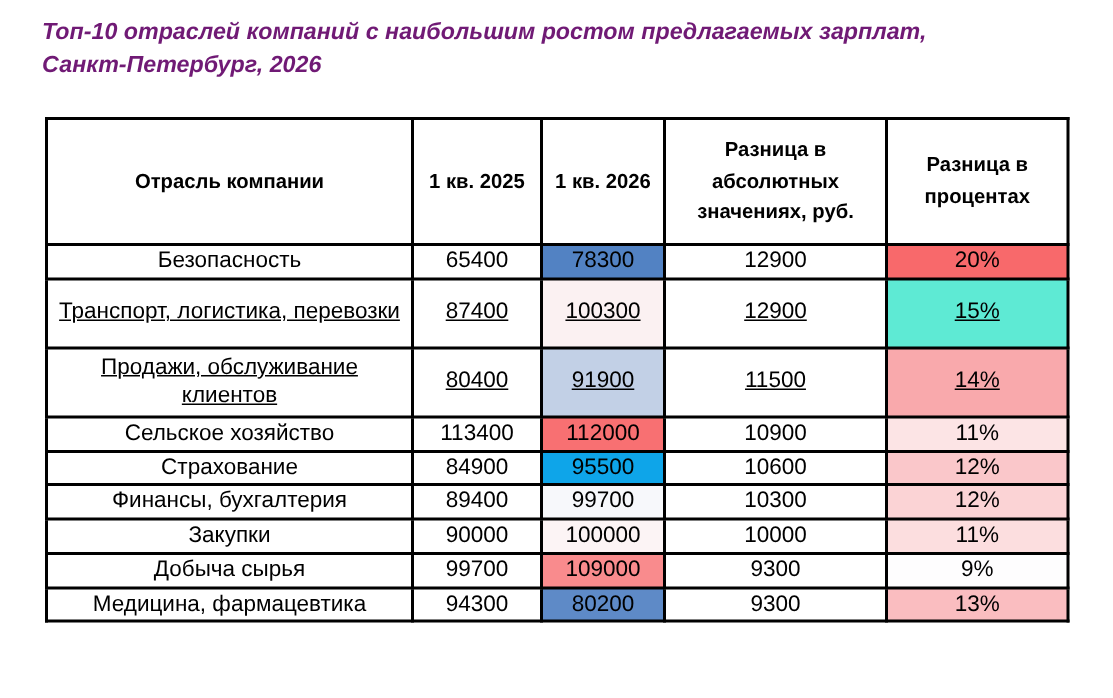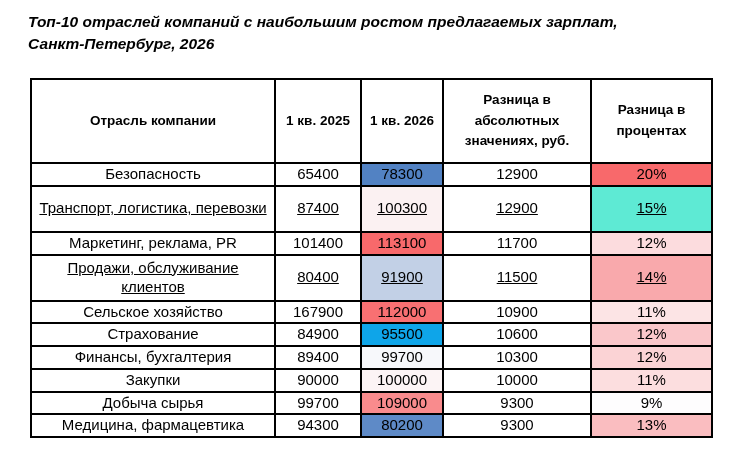--- a/index.html
+++ b/index.html
@@ -17,21 +17,21 @@
   }
   .title {
     position: absolute;
     left: 28px;
     top: 11px;
     width: 690px;
     font-size: 15.5px;
     font-weight: bold;
     font-style: italic;
     line-height: 22px;
-    color: #000000;
+    color: #701a75;
   }
   table.salary {
     position: absolute;
     left: 30px;
     top: 78px;
     border-collapse: collapse;
     table-layout: fixed;
   }
   table.salary th,
   table.salary td {
@@ -94,37 +94,30 @@
       <td>12900</td>
       <td style="background-color: rgb(248, 105, 107);">20%</td>
     </tr>
     <tr class="tall">
       <td>Транспорт, логистика, перевозки</td>
       <td>87400</td>
       <td style="background-color: rgb(251, 241, 242);">100300</td>
       <td>12900</td>
       <td style="background-color: #5eead4;">15%</td>
     </tr>
-    <tr>
-      <td>Маркетинг, реклама, PR</td>
-      <td>101400</td>
-      <td style="background-color: rgb(248, 105, 107);">113100</td>
-      <td>11700</td>
-      <td style="background-color: rgb(252, 220, 222);">12%</td>
-    </tr>
     <tr class="tall">
       <td>Продажи, обслуживание клиентов</td>
       <td>80400</td>
       <td style="background-color: rgb(194, 208, 230);">91900</td>
       <td>11500</td>
       <td style="background-color: rgb(249, 169, 172);">14%</td>
     </tr>
     <tr>
       <td>Сельское хозяйство</td>
-      <td>167900</td>
+      <td>113400</td>
       <td style="background-color: rgb(248, 112, 114);">112000</td>
       <td>10900</td>
       <td style="background-color: rgb(252, 228, 229);">11%</td>
     </tr>
     <tr>
       <td>Страхование</td>
       <td>84900</td>
       <td style="background-color: #0ea5e9;">95500</td>
       <td>10600</td>
       <td style="background-color: rgb(250, 199, 202);">12%</td>

